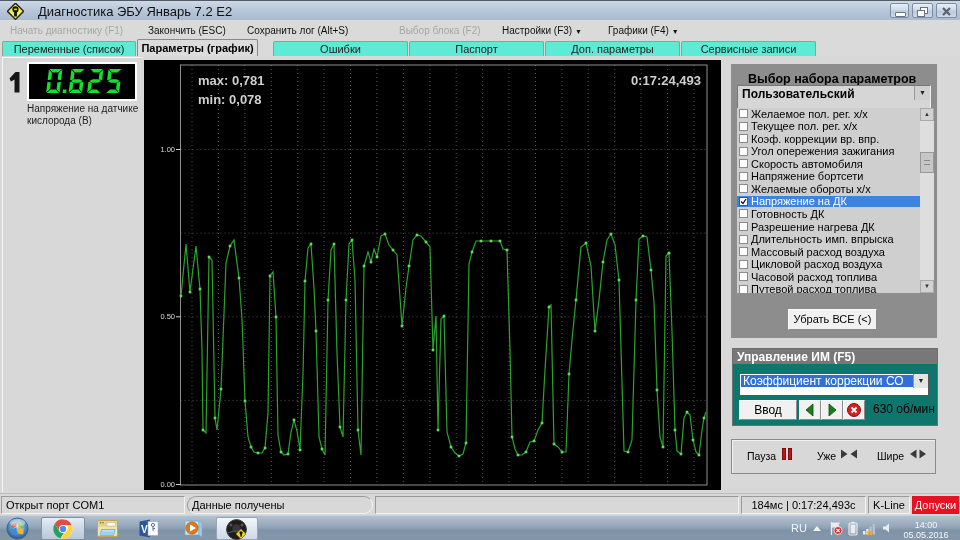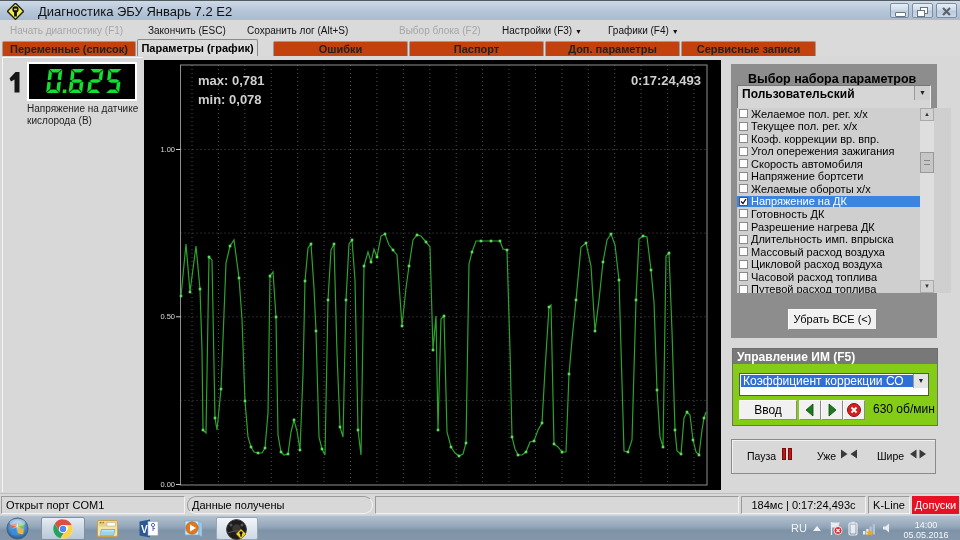--- a/index.html
+++ b/index.html
@@ -1,19 +1,19 @@
 <!DOCTYPE html>
 <html><head><meta charset="utf-8">
 <style>
   html,body{margin:0;padding:0;}
   #screen{position:relative;width:960px;height:540px;overflow:hidden;
     font-family:"Liberation Sans",sans-serif;background:#d8d8d8;}
   .abs{position:absolute;}
-  .tabi{height:15px;background:#c2410c;border:1px solid #9b9b9b;border-bottom:none;
-     border-radius:2px 2px 0 0;text-align:center;line-height:15px;color:#222;box-sizing:border-box;font-weight:bold;}
+  .tabi{height:15px;background:#5eead4;border:1px solid #9b9b9b;border-bottom:none;
+     border-radius:2px 2px 0 0;text-align:center;line-height:15px;color:#222;box-sizing:border-box;}
   .tabsel{height:17px;background:#dcdcdc;border:1px solid #8a8a8a;border-bottom:none;
      border-radius:2px 2px 0 0;text-align:center;line-height:16px;font-weight:bold;color:#000;box-sizing:border-box;}
   .sunk{border-top:1px solid #9a9a9a;border-left:1px solid #9a9a9a;border-bottom:1px solid #f2f2f2;border-right:1px solid #f2f2f2;box-sizing:border-box;}
   .btn3d{border:1px solid #8a8a8a;border-top-color:#fbfbfb;border-left-color:#fbfbfb;background:#f1f1f1;box-sizing:border-box;}
 </style>
 </head>
 <body>
 <div id="screen">
 
   <div class="abs" style="left:0;top:0;width:960px;height:20px;
@@ -223,21 +223,21 @@
   </div>
 
   <div class="abs" style="left:731px;top:64px;width:206px;height:274px;background:#8d8d8d;">
     <div class="abs" style="left:7px;top:8px;font-size:12.5px;font-weight:bold;color:#000;padding-left:10px;">Выбор набора параметров (F6)</div>
 
     <div class="abs" style="left:6px;top:21px;width:194px;height:32px;background:#d6d6d6;border:1px solid #777;border-bottom-color:#eee;border-right-color:#eee;box-sizing:border-box;">
       <div class="abs" style="left:4px;top:1px;font-size:12px;font-weight:bold;color:#000;">Пользовательский</div>
       <div class="abs" style="right:0px;top:0px;width:15px;height:14px;background:#d0d0d0;border-left:1px solid #999;text-align:center;font-size:7px;line-height:14px;color:#222;">▼</div>
     </div>
 
-    <div class="abs" style="left:6px;top:44px;width:183px;height:185px;background:#cfcfcf;overflow:hidden;padding-left:31px;" id="plistbg">
+    <div class="abs" style="left:6px;top:44px;width:183px;height:185px;background:#cfcfcf;overflow:hidden;" id="plistbg">
         <div class="abs" style="left:0;top:0px;width:183px;height:185px;">
       <div class="abs" style="left:2px;top:1.0px;width:9px;height:9px;background:#fff;border:1px solid #8a8a8a;box-sizing:border-box;"></div>
       <div class="abs" style="left:14px;top:-0.5px;font-size:11px;line-height:12.2px;color:#000;white-space:nowrap;">Желаемое пол. рег. х/х</div>
       <div class="abs" style="left:2px;top:13.6px;width:9px;height:9px;background:#fff;border:1px solid #8a8a8a;box-sizing:border-box;"></div>
       <div class="abs" style="left:14px;top:12.1px;font-size:11px;line-height:12.2px;color:#000;white-space:nowrap;">Текущее пол. рег. х/х</div>
       <div class="abs" style="left:2px;top:26.1px;width:9px;height:9px;background:#fff;border:1px solid #8a8a8a;box-sizing:border-box;"></div>
       <div class="abs" style="left:14px;top:24.6px;font-size:11px;line-height:12.2px;color:#000;white-space:nowrap;">Коэф. коррекции вр. впр.</div>
       <div class="abs" style="left:2px;top:38.7px;width:9px;height:9px;background:#fff;border:1px solid #8a8a8a;box-sizing:border-box;"></div>
       <div class="abs" style="left:14px;top:37.2px;font-size:11px;line-height:12.2px;color:#000;white-space:nowrap;">Угол опережения зажигания</div>
       <div class="abs" style="left:2px;top:51.2px;width:9px;height:9px;background:#fff;border:1px solid #8a8a8a;box-sizing:border-box;"></div>
@@ -274,21 +274,21 @@
       <div class="abs" style="left:0;top:0;width:14px;height:13px;background:#d2d2d2;border:1px solid #aaa;box-sizing:border-box;text-align:center;font-size:6px;line-height:11px;color:#333;">▲</div>
       <div class="abs" style="left:0;top:44px;width:14px;height:21px;background:#c6c6c6;border:1px solid #999;box-sizing:border-box;">
         <div style="margin:7px 3px 0 3px;border-top:1px solid #888;border-bottom:1px solid #888;height:3px;"></div>
       </div>
       <div class="abs" style="left:0;bottom:0;width:14px;height:13px;background:#d2d2d2;border:1px solid #aaa;box-sizing:border-box;text-align:center;font-size:6px;line-height:11px;color:#333;">▼</div>
     </div>
 
     <div class="abs btn3d" style="left:57px;top:245px;width:89px;height:21px;text-align:center;line-height:19px;font-size:11px;color:#000;">Убрать ВСЕ (&lt;)</div>
   </div>
 
-  <div class="abs" style="left:732px;top:348px;width:206px;height:78px;background:#84cc16;border:1px solid #6e6e6e;box-sizing:border-box;">
+  <div class="abs" style="left:732px;top:348px;width:206px;height:78px;background:#0f766e;border:1px solid #6e6e6e;box-sizing:border-box;">
     <div class="abs" style="left:0;top:0;width:204px;height:15px;background:#787878;">
       <div class="abs" style="left:4px;top:1px;font-size:12px;font-weight:bold;color:#fff;">Управление ИМ (F5)</div>
     </div>
     <div class="abs" style="left:6px;top:24px;width:190px;height:23px;background:#fff;border:1px solid #555;box-sizing:border-box;">
       <div class="abs" style="left:1px;top:1px;width:172px;height:12px;background:#2f6fd8;">
         <div class="abs" style="left:2px;top:-1px;font-size:12px;color:#fff;">Коэффициент коррекции СО</div>
       </div>
       <div class="abs" style="right:0px;top:0px;width:14px;height:14px;background:#e4e4e4;border-left:1px solid #999;text-align:center;font-size:7px;line-height:14px;color:#222;">▼</div>
     </div>
     <div class="abs btn3d" style="left:6px;top:51px;width:58px;height:20px;text-align:center;line-height:18px;font-size:12px;color:#000;">Ввод</div>

